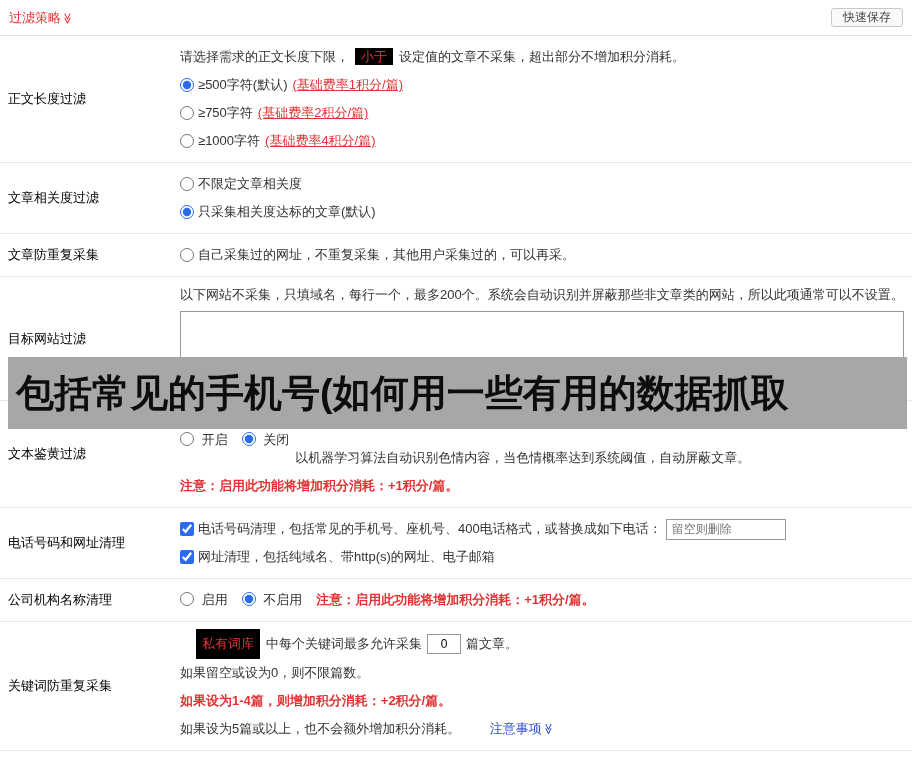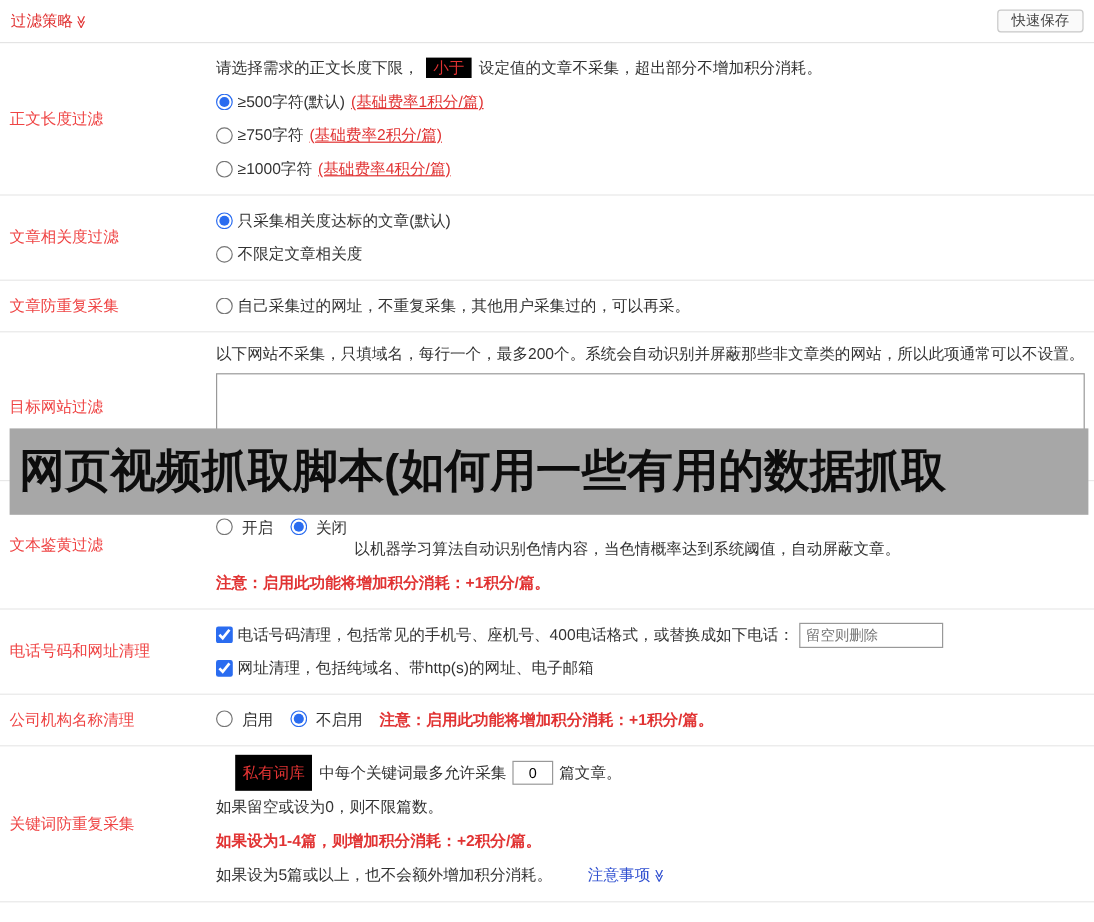--- a/index.html
+++ b/index.html
@@ -37,21 +37,21 @@
     cursor: pointer;
     font-family: inherit;
   }
   .row { display: flex; border-bottom: 1px solid #e8e8e8; }
   .row-label {
     width: 180px;
     flex: 0 0 180px;
     display: flex;
     align-items: center;
     padding-left: 8px;
-    color: #ef4444;
+    color: #000000;
   }
   .row-content { flex: 1; padding: 7px 8px 7px 0; }
   .line { line-height: 28px; white-space: nowrap; }
   .opt-line { display: flex; align-items: center; line-height: 28px; white-space: nowrap; cursor: pointer; }
   input[type="radio"], input[type="checkbox"] {
     accent-color: #2a6cf0;
     width: 14px; height: 14px;
     margin: 0 4px 0 0;
     vertical-align: -2px;
   }
@@ -145,26 +145,26 @@
         <span>≥1000字符</span>
         <span class="rate-note">(基础费率4积分/篇)</span>
       </label>
     </div>
   </div>
 
   <div class="row">
     <div class="row-label">文章相关度过滤</div>
     <div class="row-content">
       <label class="opt-line">
+        <input type="radio" name="rel" style="">
+        <span>不限定文章相关度</span>
+      </label>
+      <label class="opt-line">
         <input type="radio" name="rel" checked="" style="">
         <span>只采集相关度达标的文章(默认)</span>
-      </label>
-      <label class="opt-line">
-        <input type="radio" name="rel" style="">
-        <span>不限定文章相关度</span>
       </label>
     </div>
   </div>
 
   <div class="row">
     <div class="row-label">文章防重复采集</div>
     <div class="row-content">
       <label class="opt-line">
         <input type="radio" name="dedup" style="">
         <span>自己采集过的网址，不重复采集，其他用户采集过的，可以再采。</span>
@@ -242,16 +242,16 @@
       <div class="line">如果留空或设为0，则不限篇数。</div>
       <div class="line red bold">如果设为1-4篇，则增加积分消耗：+2积分/篇。</div>
       <div class="line">
         <span>如果设为5篇或以上，也不会额外增加积分消耗。</span>
         <span class="blue-link"><span>注意事项</span><span class="chev">≫</span></span>
       </div>
     </div>
   </div>
 
   <div class="overlay-banner">
-    <span>网页视频抓取脚本(如何用一些有用的数据抓取</span>
+    <span>包括常见的手机号(如何用一些有用的数据抓取</span>
   </div>
 
 </div>
 
 </body></html>

